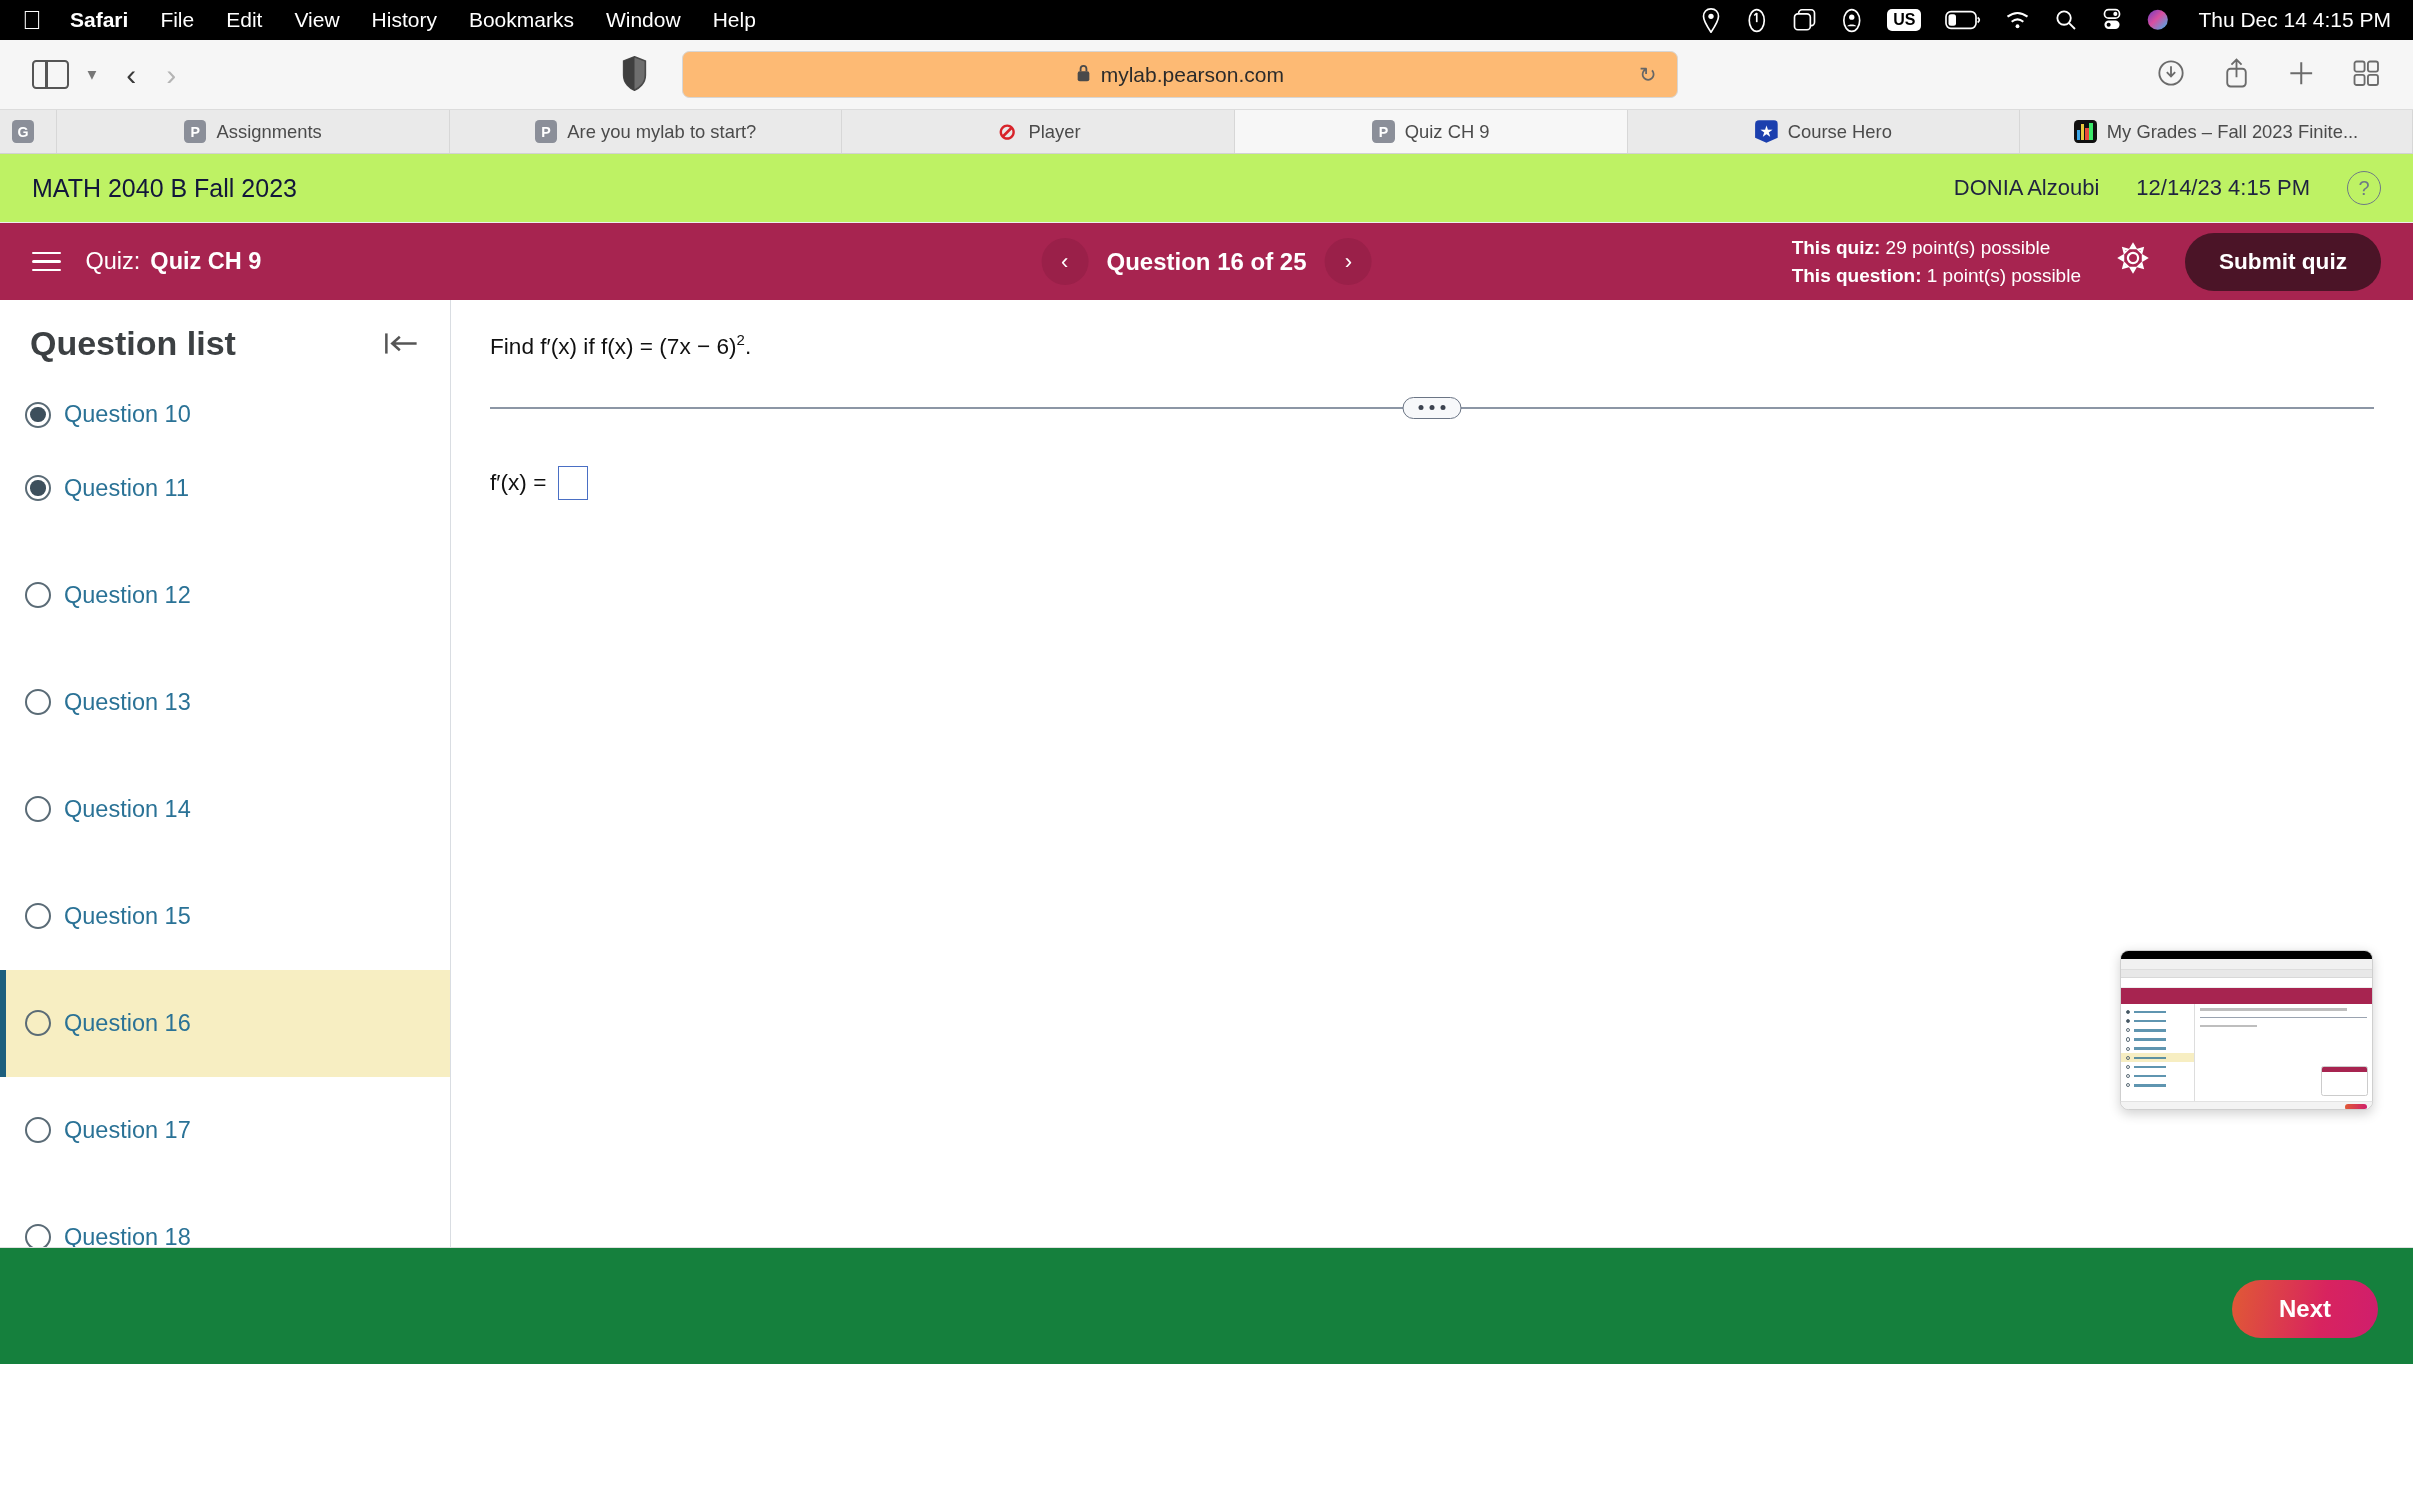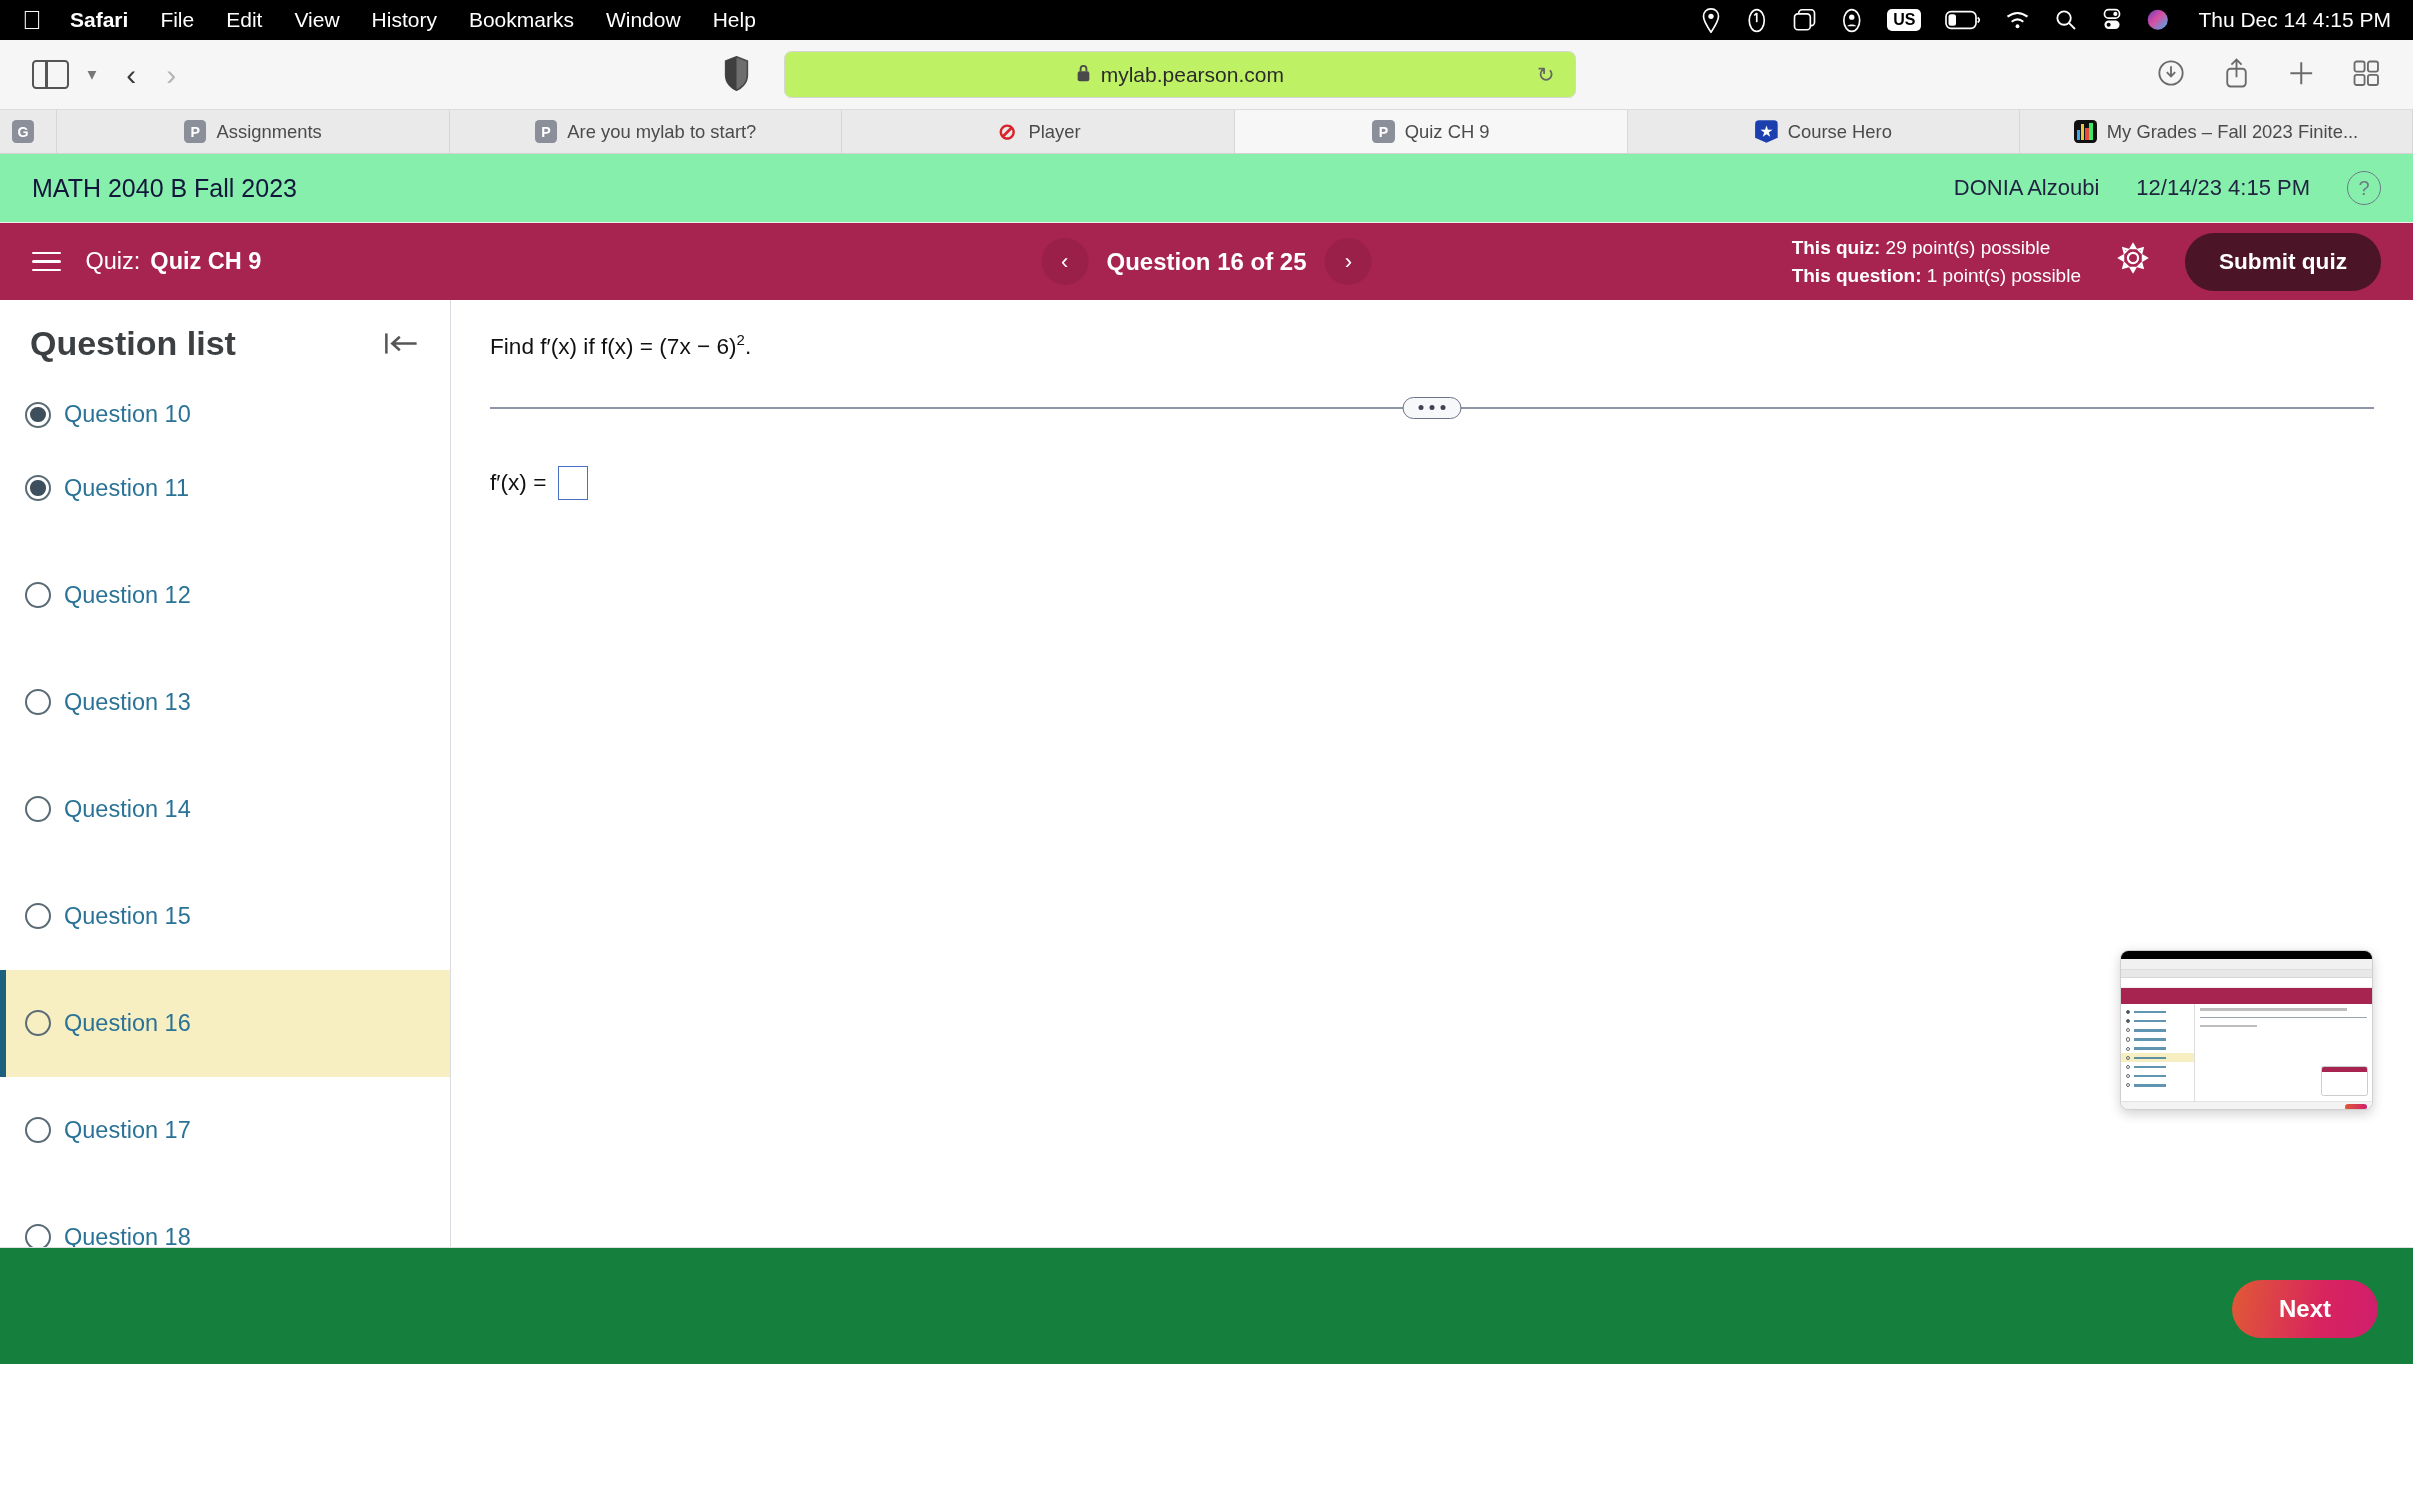--- a/index.html
+++ b/index.html
@@ -39,22 +39,22 @@
     padding: 0 32px;
   }
   .tb-btn { display: flex; align-items: center; justify-content: center; }
   .sidebar-toggle { width: 37px; height: 28.5px; border: 2.5px solid #555; border-radius: 4.2px; position: relative; }
   .sidebar-toggle::after { content:""; position:absolute; left: 11px; top:-2.5px; bottom:-2.5px; width:2.5px; background:#555; }
   .chev-dn { margin-left: 18.4px; color:#777; font-size: 17.6px; }
   .nav-arrow { font-size: 30px; color:#3a3a3a; font-weight: 300; margin-left: 30px; }
   .nav-arrow.dim { color:#b5b5b5; }
   .shield { margin-left: auto; }
   .urlbar {
-    width: 792px; height: 47px;
-    background: #bef264;
+    width: 996px; height: 47px;
+    background: #fdba74;
     border: 0.8px solid #d6d6d6;
     border-radius: 7.5px;
     display: flex; align-items: center; justify-content: center;
     position: relative;
     margin-left: 34px;
   }
   .urlbar .lockwrap { display:flex; align-items:center; gap:8.4px; }
   .urlbar .urltext { font-size: 21px; color: #2b2b2b; }
   .urlbar .reload { position: absolute; right: 20px; font-size: 21px; color:#666; }
   .tb-right { margin-left: auto; display: flex; align-items: center; gap: 37px; padding-left: 34px; }
@@ -77,21 +77,21 @@
   .fav-g { background:#8b8f99; }
   .fav-p { background:#8b8f99; }
   .fav-player { background:transparent; color:#d8232a; font-size:22px; }
   .fav-ch { background:#1b3fae; clip-path: polygon(0 0,100% 0,100% 78%,50% 100%,0 78%); color:#fff; font-size:13.4px; }
   .fav-grades { background:#111; position:relative; overflow:hidden; }
   .fav-grades i { position:absolute; bottom:2.5px; width:3.4px; display:block; }
 
   
   .course-header {
     height: 69px; width:100%;
-    background:#86efac;
+    background:#bef264;
     display:flex; align-items:center; padding: 0 32px;
     border-bottom: 0.8px solid #eee;
   }
   .course-title { font-size: 25px; color:#12163a; font-weight: 500; }
   .ch-right { margin-left:auto; display:flex; align-items:center; gap: 37px; }
   .ch-user, .ch-time { font-size: 22px; color:#1f2340; }
   .helpcircle { width: 34px; height:34px; border-radius:50%; border:1.7px solid #6e7a85;
                 display:flex; align-items:center; justify-content:center; color:#6e7a85; font-size: 20px; }
 
   

